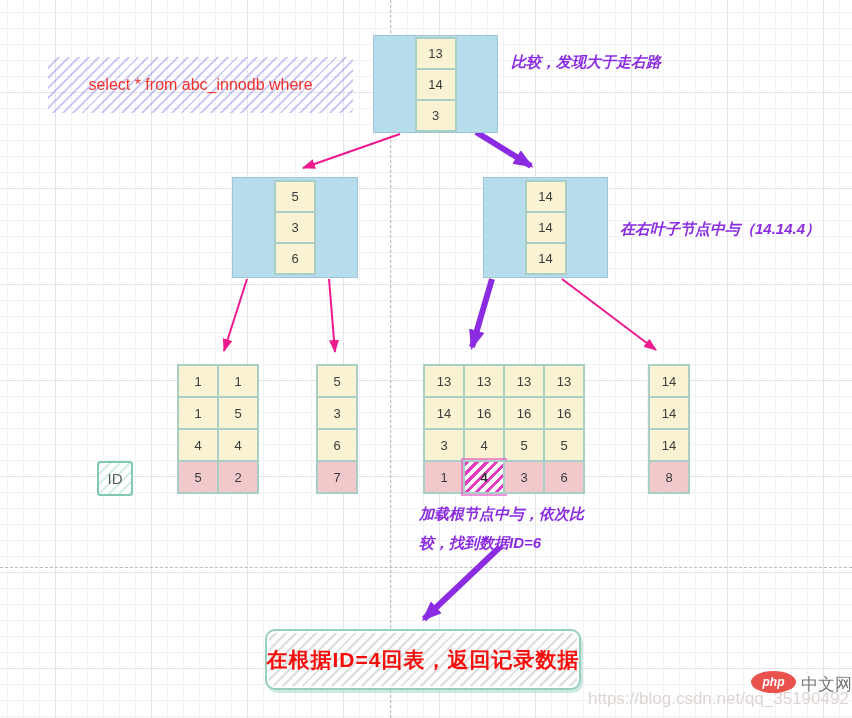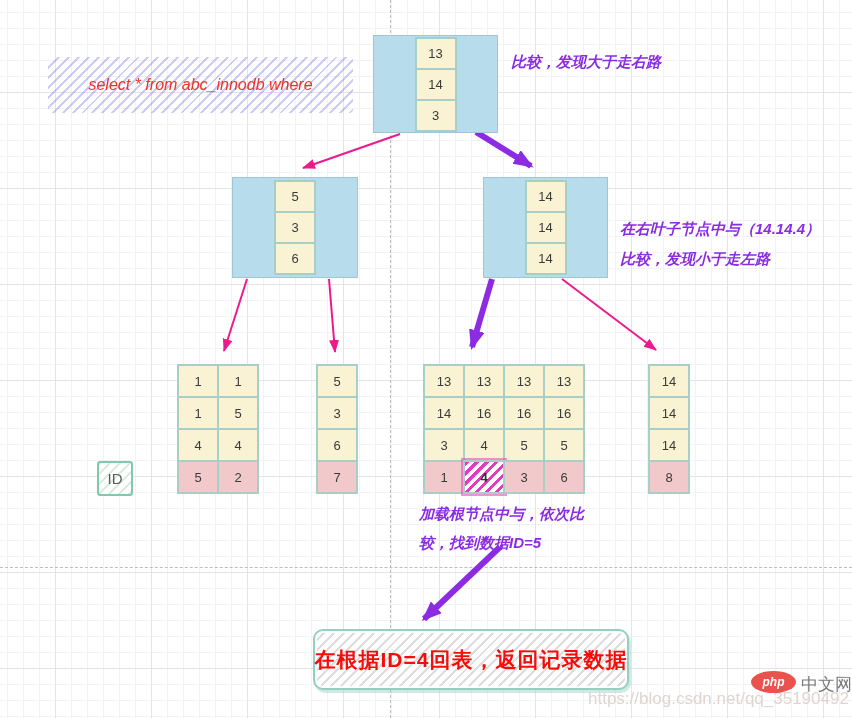--- a/index.html
+++ b/index.html
@@ -25,21 +25,21 @@
   svg.arrows{position:absolute;left:0;top:0;}
   svg.arrows line.magenta{stroke:var(--magenta);stroke-width:2;}
   svg.arrows line.purple{stroke:var(--purple);stroke-width:6;}
   svg .mg-head{fill:var(--magenta);}
   svg .pu-head{fill:var(--purple);}
 
   .sql-note{
     position:absolute;left:48px;top:57px;width:305px;height:56px;
     background:repeating-linear-gradient(135deg, rgba(128,128,228,.40) 0 2px, rgba(128,128,228,0) 2px 7px);
     border-radius:4px;color:var(--sql-red);font-size:16px;
-    display:flex;flex-direction:column;justify-content:center;align-items:center;line-height:22px;font-style:italic;
+    display:flex;flex-direction:column;justify-content:center;align-items:center;line-height:22px;
   }
 
   .bnode{
     position:absolute;background:var(--node-fill);border:1px solid var(--node-border);
     display:flex;flex-direction:column;align-items:center;justify-content:center;
   }
   #root-node{left:373px;top:35px;width:125px;height:98px;}
   #left-node{left:232px;top:177px;width:126px;height:101px;}
   #right-node{left:483px;top:177px;width:125px;height:101px;}
   .trow{display:flex;}
@@ -76,21 +76,21 @@
     display:flex;align-items:center;justify-content:center;
     color:#5b5b5b;font-size:15px;
   }
 
   #result-box{
     position:absolute;left:265px;top:629px;width:316px;height:61px;
     border:2px solid var(--teal-border);border-radius:10px;
     box-shadow:2px 3px 0 0 rgba(150,207,192,.45), inset 0 0 0 2px rgba(255,255,255,.9);
     background:repeating-linear-gradient(135deg, rgba(130,130,130,.26) 0 2px, rgba(255,255,255,0) 2px 7px),#fdfdfd;
     display:flex;align-items:center;justify-content:center;
-    color:var(--red);font-size:21px;font-weight:bold;letter-spacing:1px;white-space:nowrap;margin-left:48px;
+    color:var(--red);font-size:21px;font-weight:bold;letter-spacing:1px;white-space:nowrap;
   }
 
   .wm-url{position:absolute;left:588px;top:689px;font-size:17px;color:#ddd5d1;white-space:nowrap;}
   .php-logo{
     position:absolute;left:751px;top:671px;width:45px;height:22px;border-radius:50%;
     background:#ea524d;display:flex;align-items:center;justify-content:center;
     color:#fff;font-size:12px;font-weight:bold;font-style:italic;
   }
   .wm-site{position:absolute;left:801px;top:673px;font-size:17px;color:#787878;font-weight:500;white-space:nowrap;}
 </style>
@@ -232,26 +232,25 @@
     </div>
 
   <div id="id-box">ID</div>
 
   <div class="annotation" id="ann-root">
     <div>比较，发现大于走右路</div>
   </div>
 
   <div class="annotation" id="ann-right">
     <div>在右叶子节点中与（14.14.4）</div>
-    <div>比较，发现小于走左路</div>
   </div>
 
   <div class="annotation" id="ann-data">
     <div>加载根节点中与，依次比</div>
-    <div>较，找到数据ID=5</div>
+    <div>较，找到数据ID=6</div>
   </div>
 
   <div id="result-box">在根据ID=4回表，返回记录数据</div>
 
   <div class="wm-url">https://blog.csdn.net/qq_35190492</div>
   <div class="php-logo">php</div>
   <div class="wm-site">中文网</div>
 
 </div>
 

